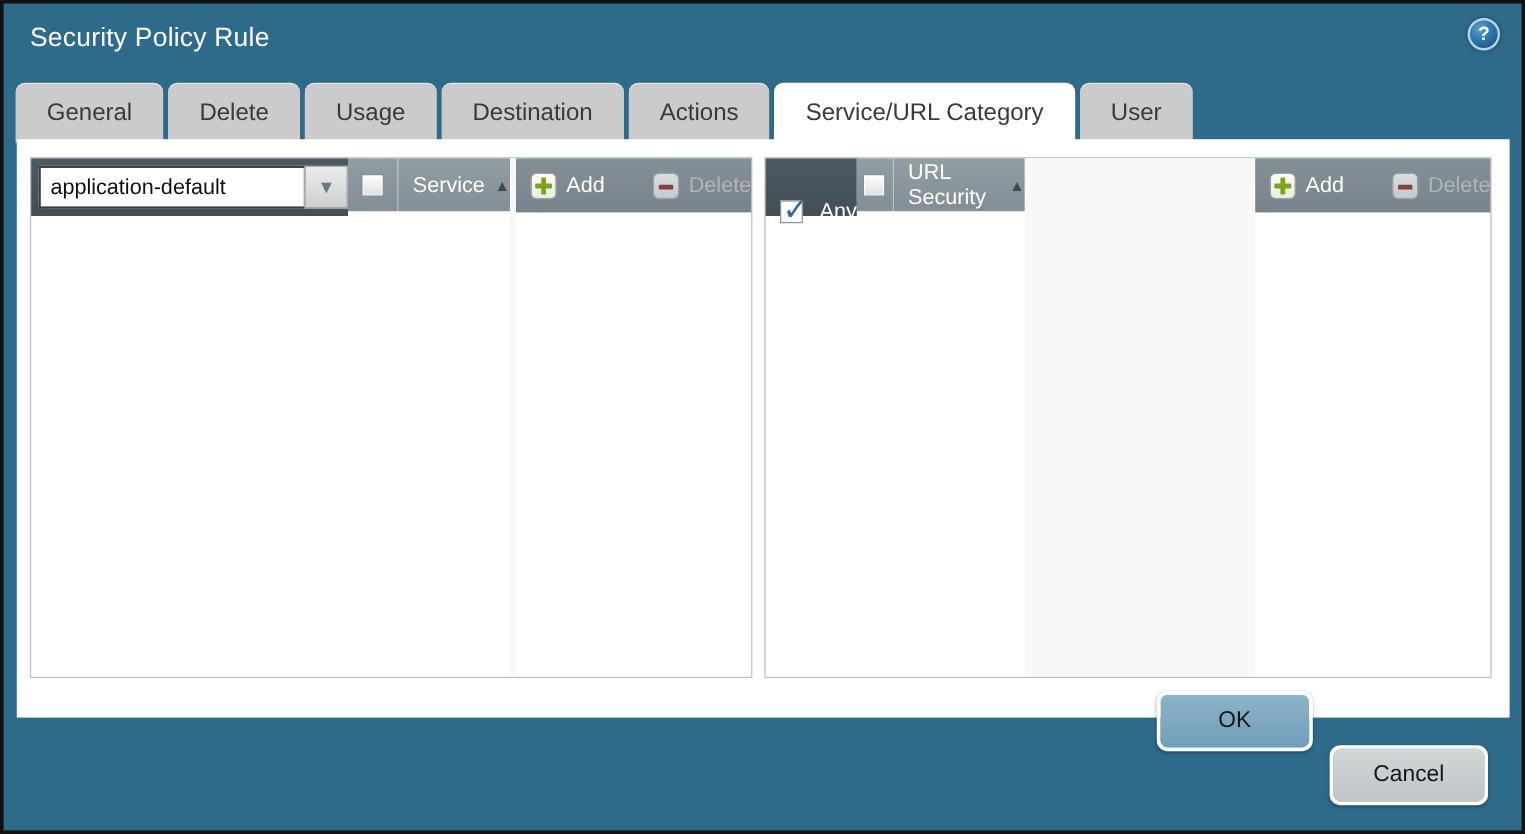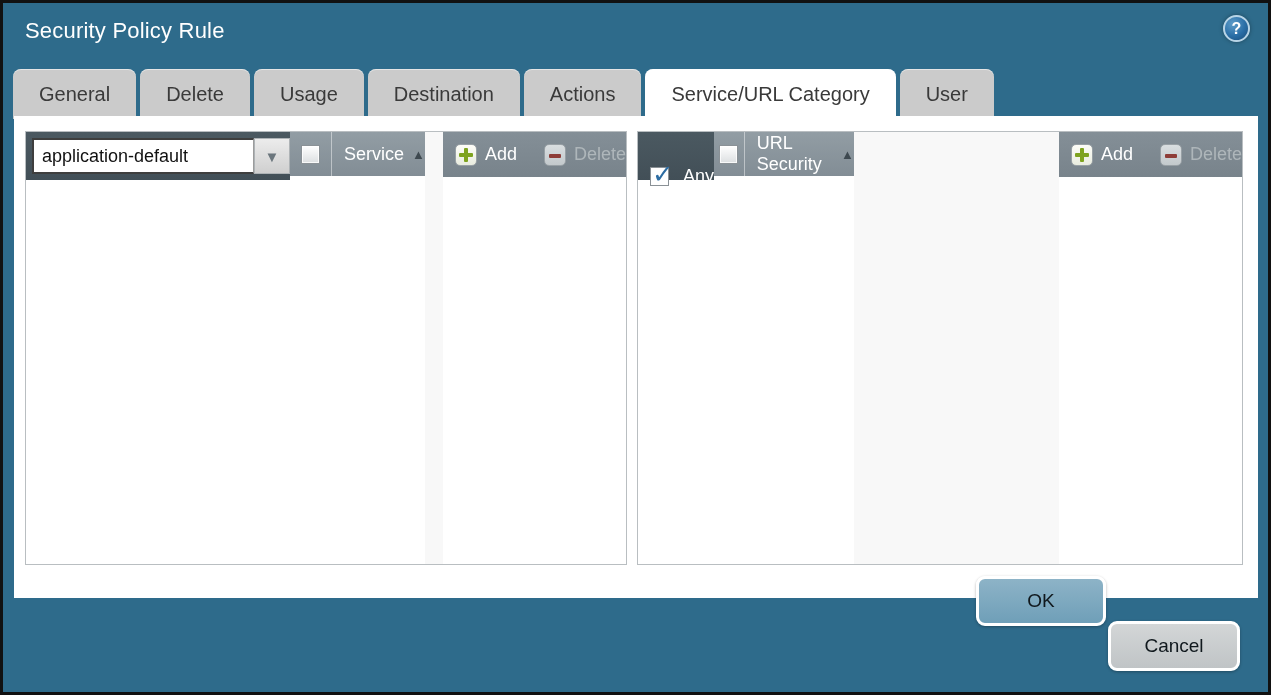--- a/index.html
+++ b/index.html
@@ -70,21 +70,21 @@
     display: flex; align-items: center;
     color: #ffffff; font-size: 18px;
   }
   .panel-body {
     flex: 1 1 auto;
     background: #f8f8f8;
   }
   .panel-footer {
     height: 45px; flex: 0 0 45px;
     background: linear-gradient(#848f97, #78838b);
-    display: flex; align-items: center; gap: 27px; padding-left: 12px;
+    display: flex; align-items: center; gap: 40px; padding-left: 12px;
   }
   
   .dropdown { display: flex; height: 36px; cursor: pointer; }
   .dropdown-value {
     width: 222px; background: #ffffff;
     border: 2px solid #3e3e3e; border-right: 1px solid #9c9c9c;
     color: #111; font-size: 18px; line-height: 32px; padding-left: 8px;
     overflow: hidden; white-space: nowrap;
   }
   .dropdown-btn {
@@ -131,21 +131,21 @@
   .icon-add::before { left: 3px; top: 8px; width: 14px; height: 4px; }
   .icon-add::after  { left: 8px; top: 3px; width: 4px; height: 14px; }
   .icon-del { background: linear-gradient(#d9dee0, #c3c9cc); }
   .icon-del::before {
     content: ""; position: absolute; background: #8e3d38; border-radius: 1px;
     left: 4px; top: 9px; width: 12px; height: 4px;
   }
   
   .btn-row {
     position: absolute; right: 28px; bottom: 21px;
-    display: flex; gap: 2px; border-radius: 19px;
+    display: flex; gap: 14px; border-radius: 19px;
   }
   .btn {
     height: 50px; border-radius: 9px;
     border: 3px solid #ffffff;
     font-size: 19px; color: #10181d;
     display: flex; align-items: center; justify-content: center;
     cursor: pointer;
     box-shadow: 0 1px 3px rgba(0,0,0,.3);
   }
   .btn-ok { width: 130px; background: linear-gradient(#8db3c7, #6f9fb8); }

